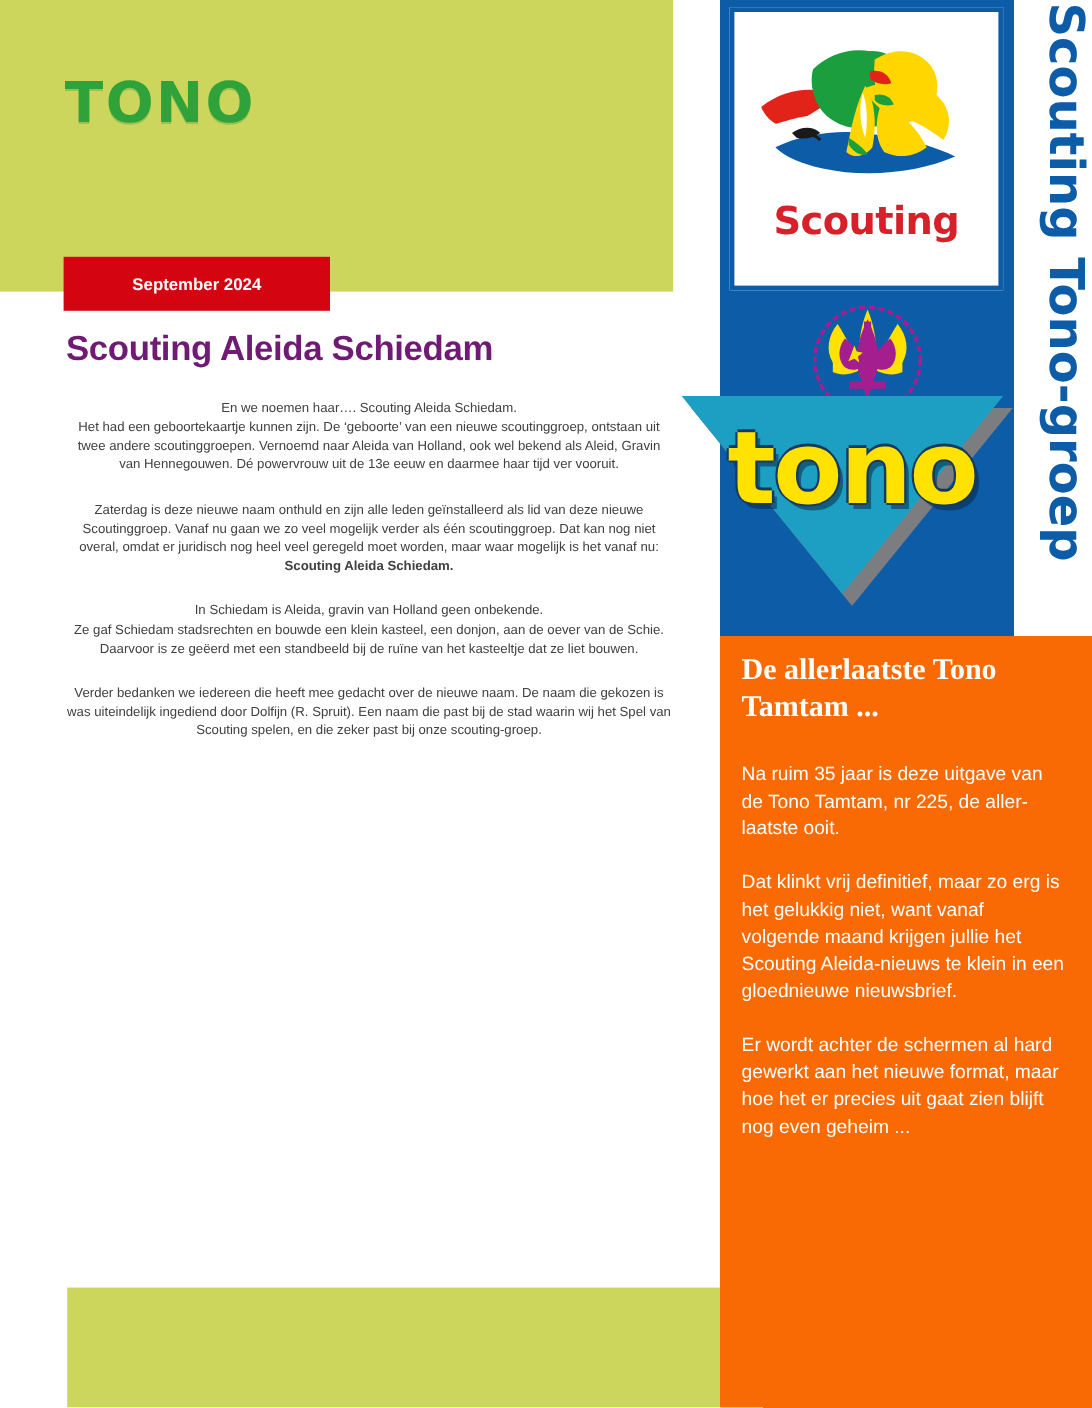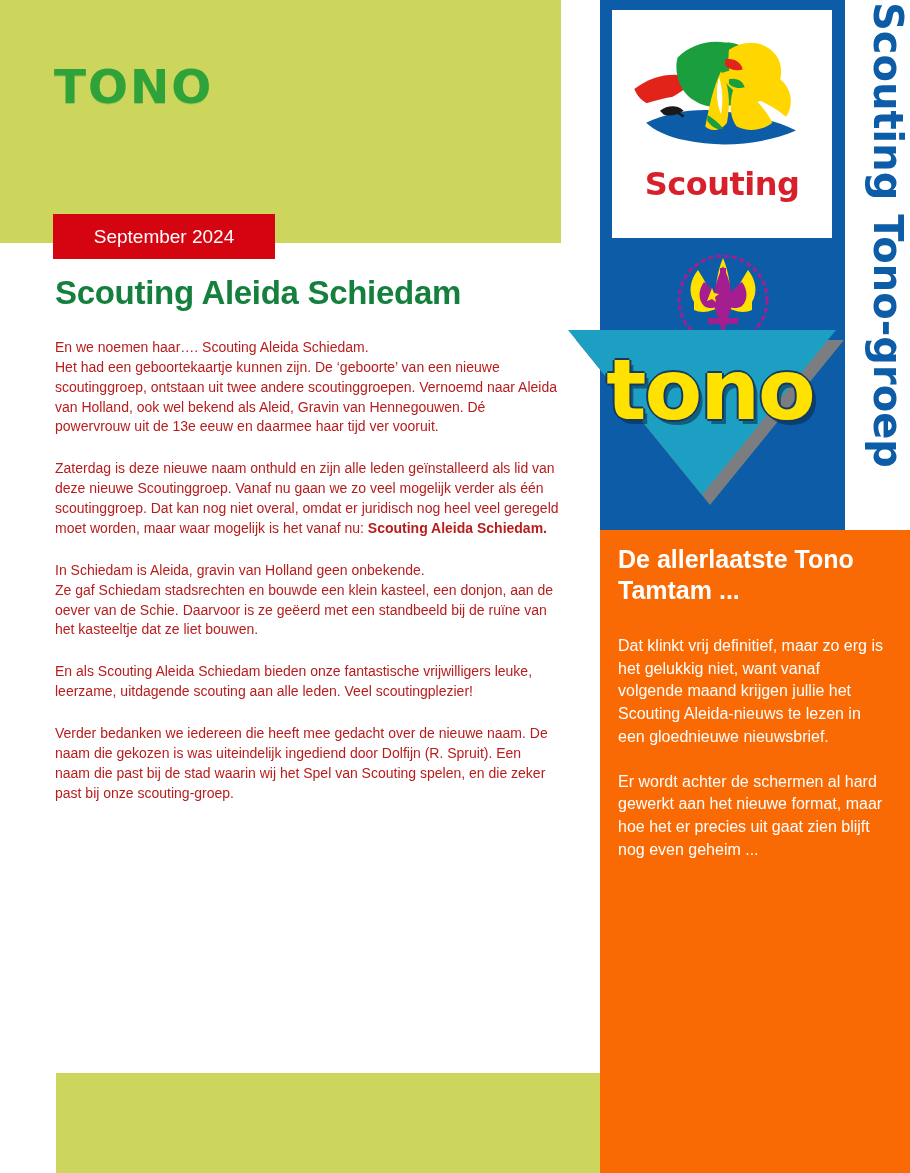--- a/index.html
+++ b/index.html
@@ -43,47 +43,48 @@
   }
 
   .date-banner {
     position: absolute;
     left: 53px;
     top: 214px;
     width: 222px;
     height: 45px;
     background: #d40511;
     color: #ffffff;
-    font-size: 19px;
-    font-weight: normal;
+    font-size: 14px;
+    font-weight: bold;
     display: flex;
     align-items: center;
     justify-content: center;
   }
 
   
   .article {
     position: absolute;
     left: 55px;
     top: 275px;
     width: 505px;
   }
   .article-title {
-    font-size: 33px;
-    font-weight: bold;
-    color: #15803d;
+    font-size: 29px;
+    font-weight: bold;
+    color: #701a75;
     line-height: 1.12;
     margin: 0 0 26px 0;
     letter-spacing: -0.3px;
   }
   .article p {
     margin: 0 0 22px 0;
-    font-size: 14px;
+    font-size: 11px;
     line-height: 1.42;
-    color: #b91c1c;
+    color: #404040;
+    text-align: center;
   }
   .article b { font-weight: bold; }
 
   
   .bottom-green {
     position: absolute;
     left: 56px;
     top: 1073px;
     width: 544px;
     height: 100px;
@@ -220,20 +221,21 @@
     background: #f96a05;
     color: #ffffff;
     box-sizing: border-box;
     padding: 14px 22px 0 18px;
   }
   .orange-title {
     font-size: 25px;
     font-weight: bold;
     line-height: 1.22;
     margin: 0 0 30px 0;
+    font-family: Liberation Serif, serif;
   }
   .orange-panel p {
     font-size: 16px;
     line-height: 1.42;
     margin: 0 0 22px 0;
   }
 </style>
 </head>
 <body>
 
@@ -243,21 +245,20 @@
   <span class="ln">TONO</span>
 </div>
 
 <div class="date-banner">September 2024</div>
 
 <div class="article">
   <h1 class="article-title">Scouting Aleida Schiedam</h1>
   <p>En we noemen haar…. Scouting Aleida Schiedam.<br>Het had een geboortekaartje kunnen zijn. De ‘geboorte’ van een nieuwe scoutinggroep, ontstaan uit twee andere scoutinggroepen. Vernoemd naar Aleida van Holland, ook wel bekend als Aleid, Gravin van Hennegouwen. Dé powervrouw uit de 13e eeuw en daarmee haar tijd ver vooruit.</p>
   <p><span>Zaterdag is deze nieuwe naam onthuld en zijn alle leden geïnstalleerd als lid van deze nieuwe Scoutinggroep. Vanaf nu gaan we zo veel mogelijk verder als één scoutinggroep. Dat kan nog niet overal, omdat er juridisch nog heel veel geregeld moet worden, maar waar mogelijk is het vanaf nu: </span><b>Scouting Aleida Schiedam.</b></p>
   <p>In Schiedam is Aleida, gravin van Holland geen onbekende.<br>Ze gaf Schiedam stadsrechten en bouwde een klein kasteel, een donjon, aan de oever van de Schie. Daarvoor is ze geëerd met een standbeeld bij de ruïne van het kasteeltje dat ze liet bouwen.</p>
-  <p>En als Scouting Aleida Schiedam bieden onze fantastische vrijwilligers leuke, leerzame, uitdagende scouting aan alle leden. Veel scoutingplezier!</p>
   <p>Verder bedanken we iedereen die heeft mee gedacht over de nieuwe naam. De naam die gekozen is was uiteindelijk ingediend door Dolfijn (R. Spruit). Een naam die past bij de stad waarin wij het Spel van Scouting spelen, en die zeker past bij onze scouting-groep.</p>
 </div>
 
 <div class="bottom-green"></div>
 
 <div class="right-col">
 
   <div class="logo-panel">
 
     <div class="scouting-card">
@@ -303,17 +304,18 @@
     <div class="tri-shadow"></div>
     <div class="tri-main"></div>
     <div class="tono-word">tono</div>
   </div>
 
 
   <div class="vertical-brand">Scouting Tono-groep</div>
 
   <div class="orange-panel">
     <div class="orange-title">De allerlaatste Tono Tamtam ...</div>
-    <p>Dat klinkt vrij definitief, maar zo erg is het gelukkig niet, want vanaf volgende maand krijgen jullie het Scouting Aleida-nieuws te lezen in een gloednieuwe nieuwsbrief.</p>
+    <p>Na ruim 35 jaar is deze uitgave van de Tono Tamtam, nr 225, de aller-laatste ooit.</p>
+    <p>Dat klinkt vrij definitief, maar zo erg is het gelukkig niet, want vanaf volgende maand krijgen jullie het Scouting Aleida-nieuws te klein in een gloednieuwe nieuwsbrief.</p>
     <p>Er wordt achter de schermen al hard gewerkt aan het nieuwe format, maar hoe het er precies uit gaat zien blijft nog even geheim ...</p>
   </div>
 
 </div>
 
 </body></html>

